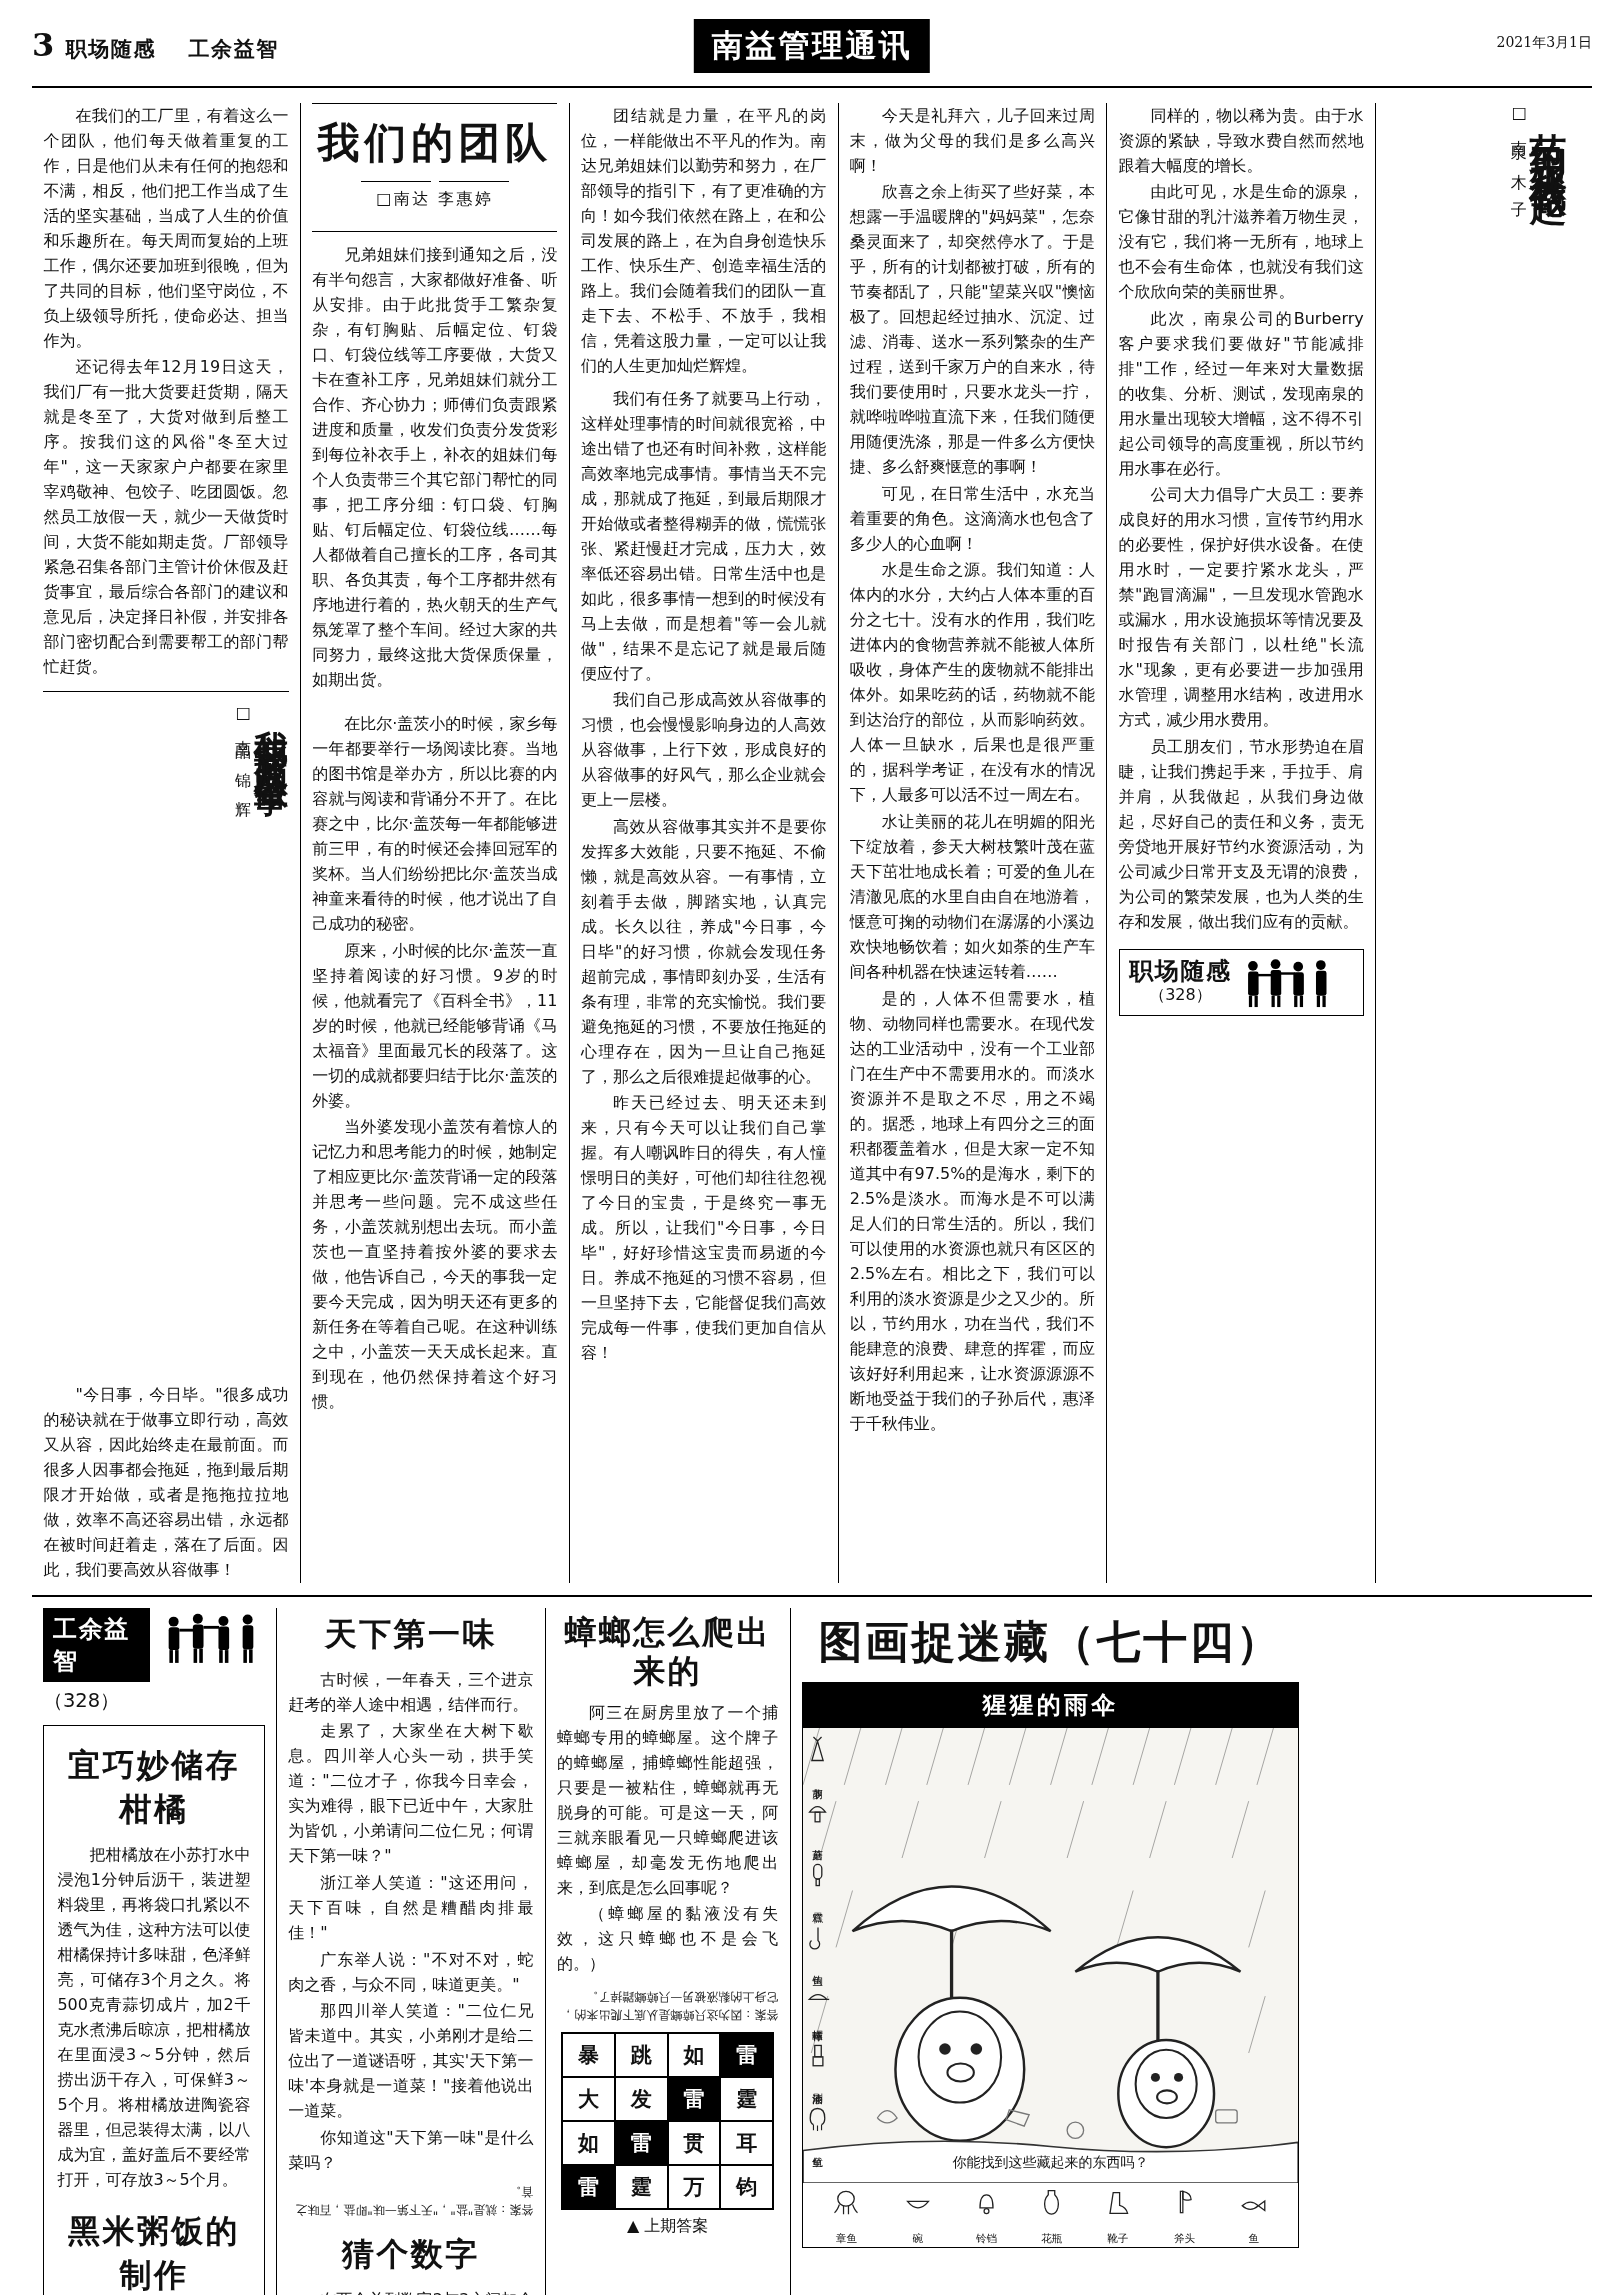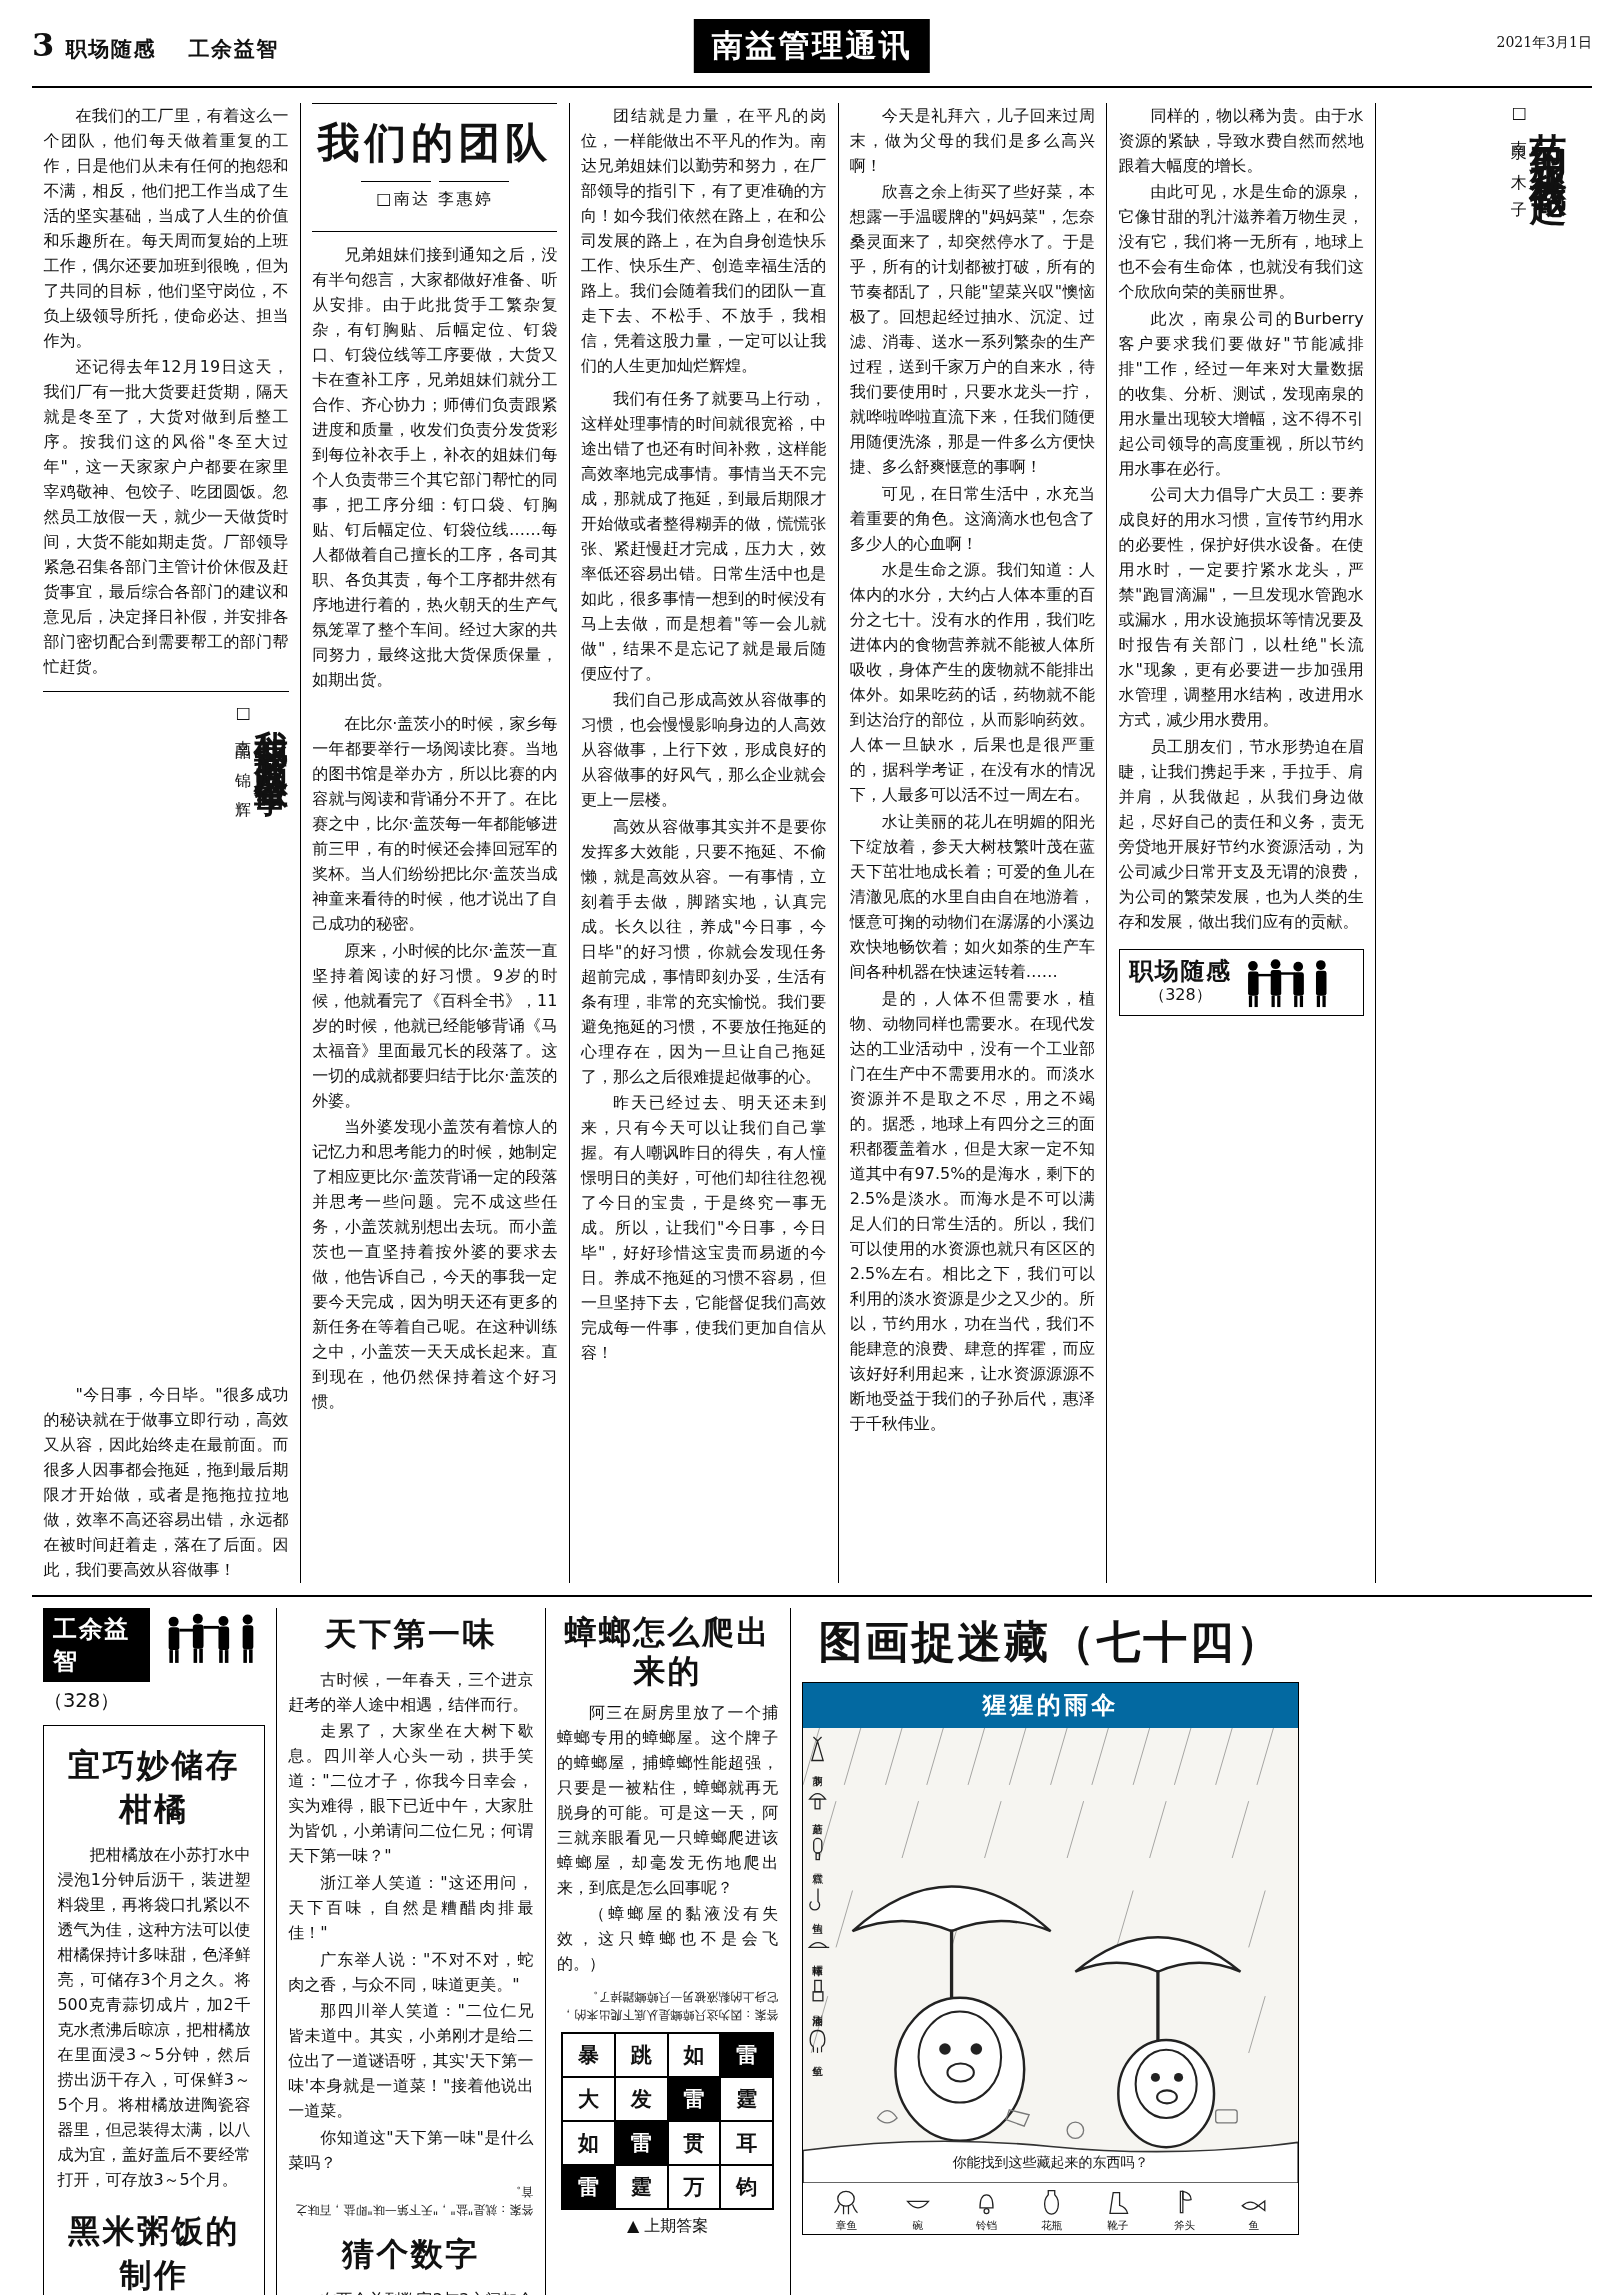--- a/index.html
+++ b/index.html
@@ -37,25 +37,25 @@
   .boxed{border:1.6px solid #000;padding:13px 13px 8px 13px;}
   .sub-title{font-size:28px;font-weight:bold;text-align:center;letter-spacing:2.4px;font-family:"DejaVu Serif","Liberation Serif",serif;margin:4.9px 0 9.7px 0;}
   .sub-title.lg{font-size:32px;}
   .answer-rot{transform:rotate(180deg);font-size:12px;line-height:18px;color:#222;}
   .puzzle-grid{display:grid;grid-template-columns:repeat(4,1fr);border:1.6px solid #000;width:211px;margin:8px auto 4.9px auto;}
   .puzzle-grid div{border:0.8px solid #000;height:42px;display:flex;align-items:center;justify-content:center;font-size:21px;font-weight:bold;}
   .puzzle-grid div.dark{background:#000;color:#fff;}
   .ans-note{text-align:center;font-size:16px;margin-top:6.5px;}
   
   .pic-frame{border:1.6px solid #000;background:#fff;position:relative;overflow:hidden;}
-  .pic-title-bar{background:#0369a1;color:#fff;text-align:center;font-size:24px;font-weight:bold;letter-spacing:3.2px;padding:6.5px 0;}
+  .pic-title-bar{background:#000000;color:#fff;text-align:center;font-size:24px;font-weight:bold;letter-spacing:3.2px;padding:6.5px 0;}
   .pic-canvas{position:relative;background:#be185d;height:455px;}
   .pic-caption{font-size:14px;text-align:center;padding:4.9px 0 8px 0;}
   .obj-row{display:flex;justify-content:space-around;align-items:flex-end;padding:4.9px 8px 1.6px 8px;}
-  .obj{display:flex;flex-direction:column;align-items:center;gap:3px;font-size:10.6px;}
+  .obj{display:flex;flex-direction:column;align-items:center;gap:16px;font-size:10.6px;}
   .vlabel{writing-mode:vertical-rl;text-orientation:upright;font-size:10.6px;}
   .stack-left{position:absolute;left:3.2px;top:8px;display:flex;flex-direction:column;gap:21px;align-items:center;}
   .work-badge{border:1.6px solid #000;display:flex;align-items:center;gap:8px;padding:6.5px 9.7px;}
   .wb-text{font-size:24px;font-weight:bold;letter-spacing:1.6px;line-height:1.1;}
   .wb-num{font-size:16px;text-align:center;}
 </style>
 </head>
 <body>
 
 <div class="page">

